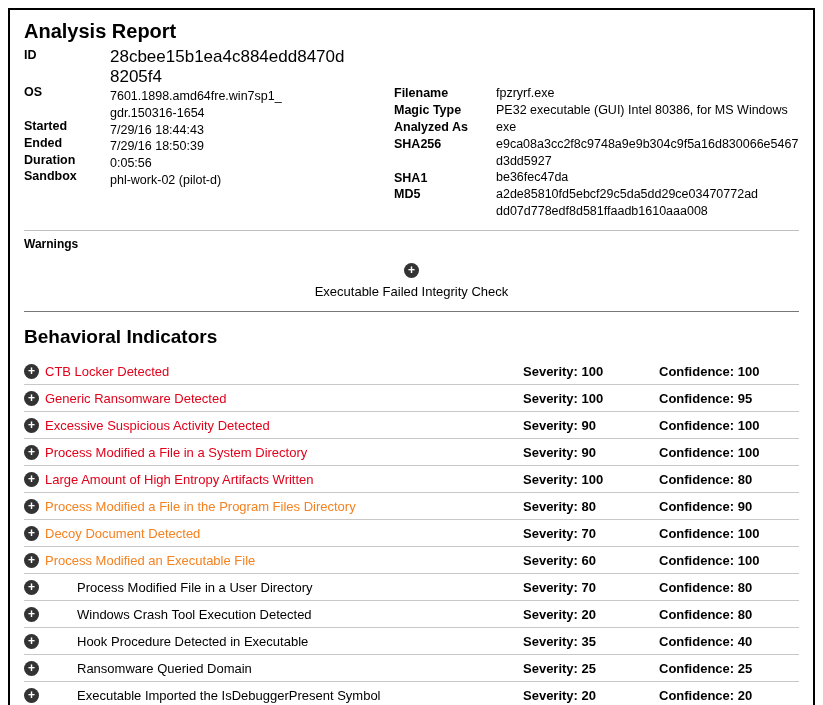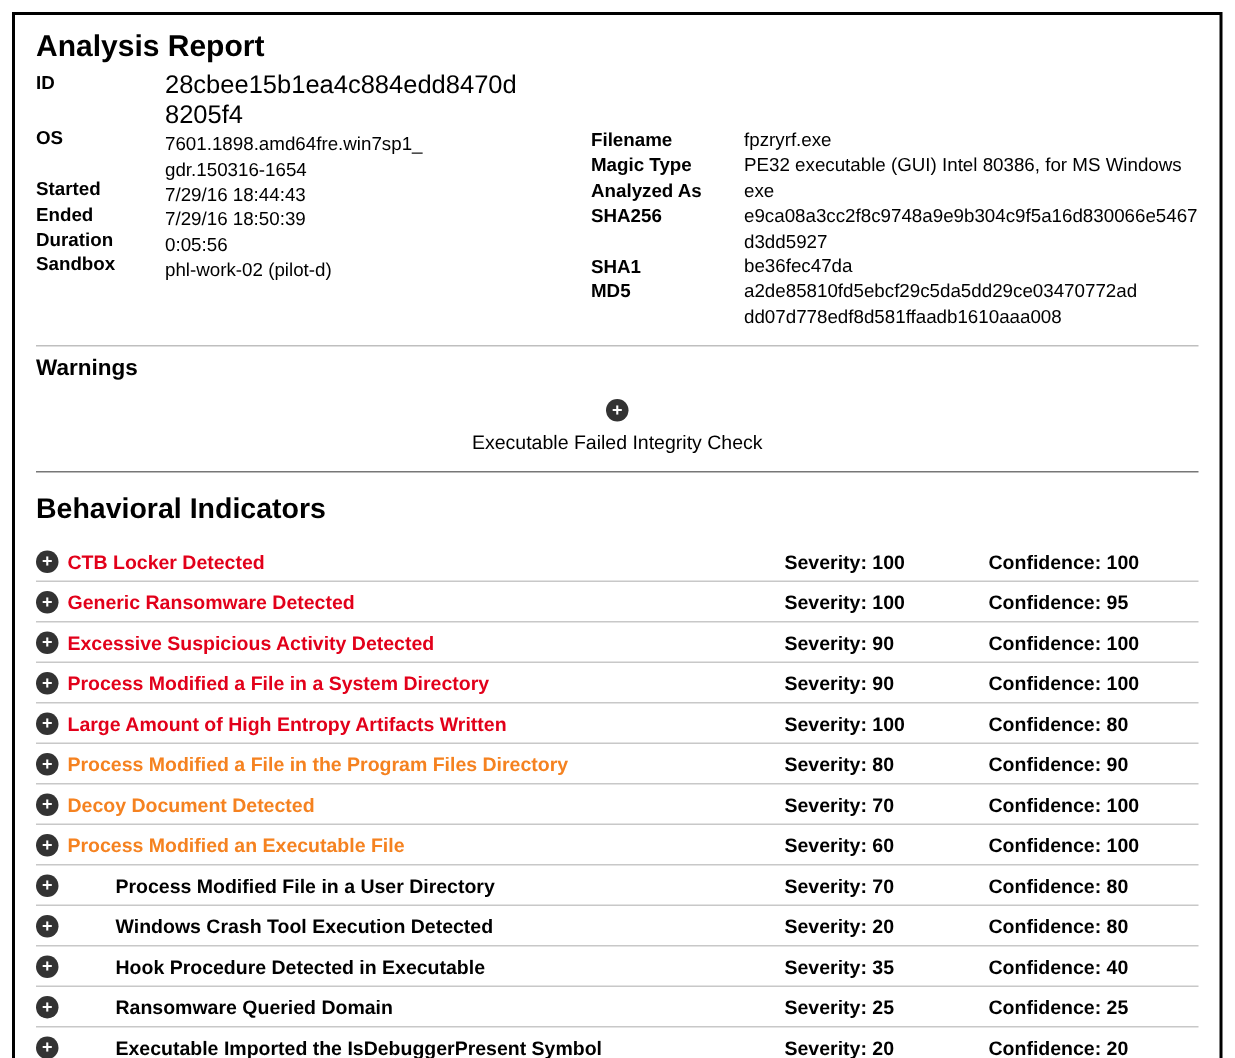--- a/index.html
+++ b/index.html
@@ -49,21 +49,21 @@
     border: none;
     border-top: 1px solid #bfbfbf;
     margin: 10px 0 6px 0;
   }
   .hr-hard {
     border: none;
     border-top: 1.5px solid #777;
     margin: 8px 0 14px 0;
   }
   .section-h {
-    font-size: 15px;
+    font-size: 12px;
     font-weight: bold;
     margin: 6px 0 8px 0;
   }
   .section-h.big {
     font-size: 19px;
     margin-bottom: 10px;
   }
   .warn-row {
     display: flex;
     align-items: center;
@@ -91,21 +91,21 @@
   .ind-row {
     display: flex;
     align-items: center;
     gap: 6px;
     padding: 6px 0 5px 0;
     border-bottom: 1px solid #c8c8c8;
     font-size: 13px;
   }
   .ind-name {
     flex: 1;
-    font-weight: bold;
+    font-weight: normal;
   }
   .sev, .conf {
     font-weight: bold;
     font-size: 13px;
   }
   .sev { width: 130px; }
   .conf { width: 140px; }
   .c-red { color: #e2001a; }
   .c-orange { color: #f58220; }
   .c-black { color: #000; margin-left: 32px; }

